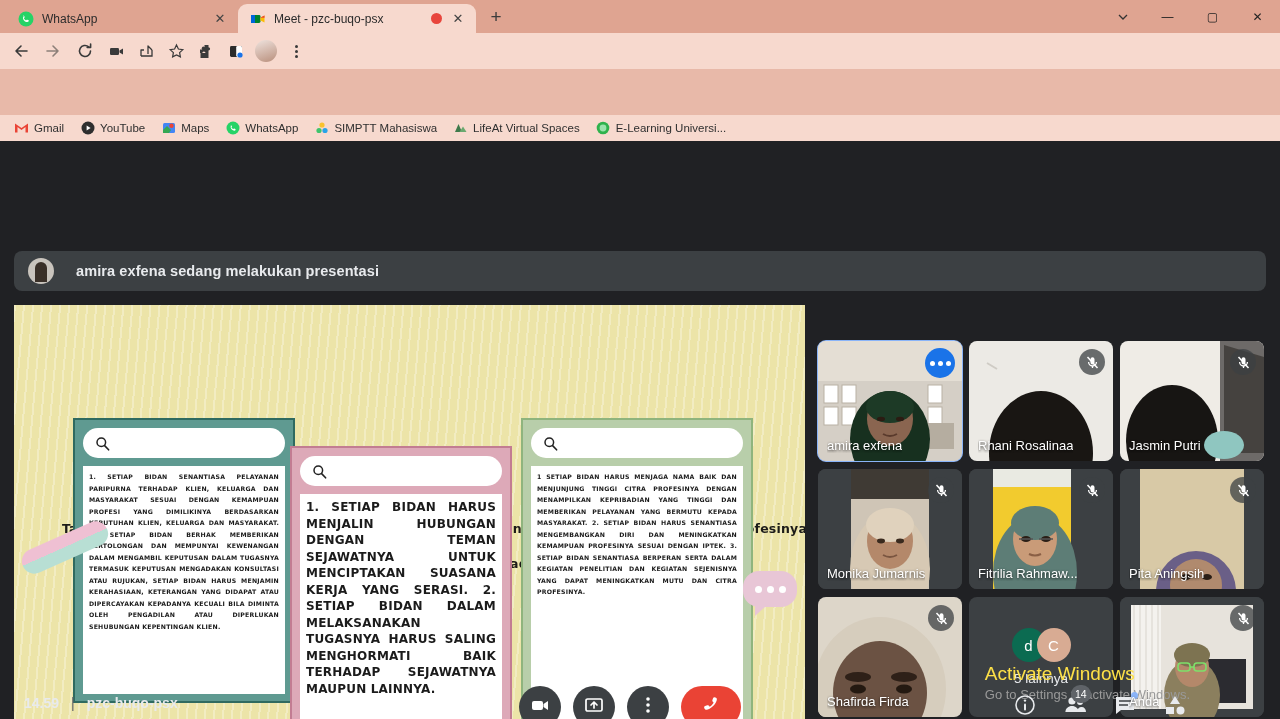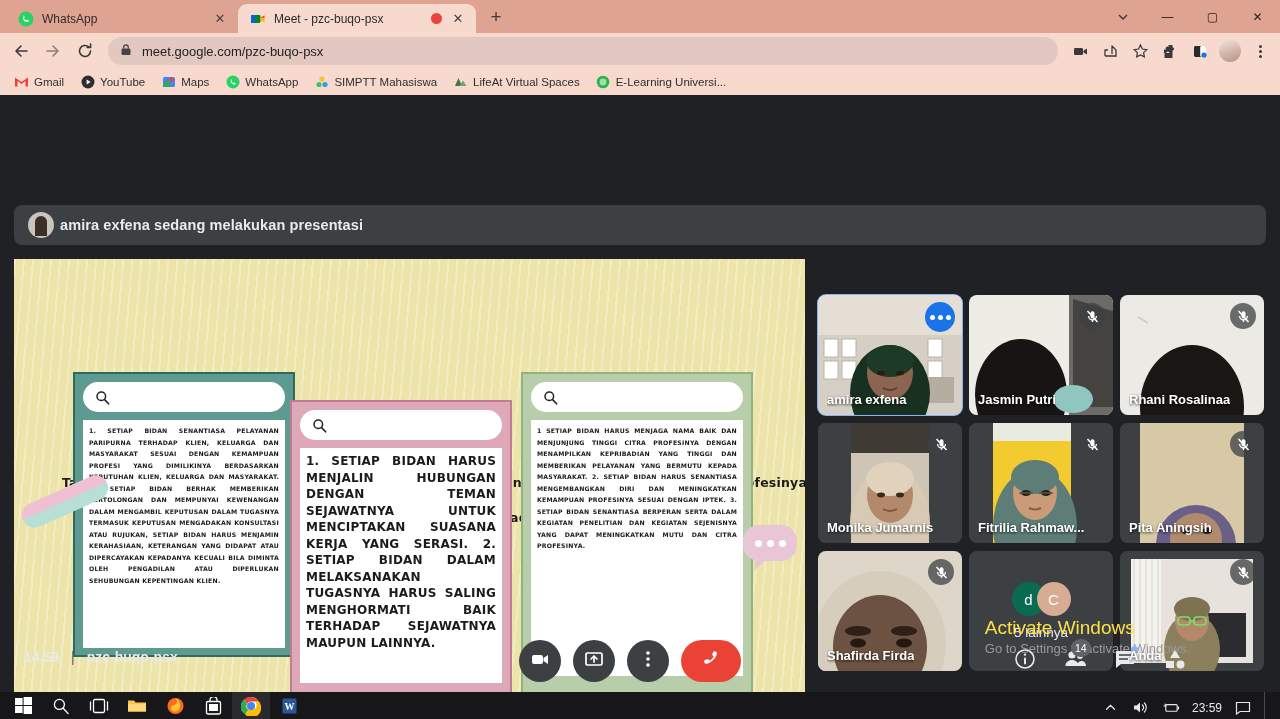--- a/index.html
+++ b/index.html
@@ -61,39 +61,39 @@
     display: flex; align-items: center; gap: 10px; padding: 0 12px;
     margin: 0 6px;
   }
   .omni-url { font-size: 13px; color: #222; }
   .tb-icons { display:flex; align-items:center; gap: 2px; }
   .tb-ic { width: 28px; height: 28px; display:flex; align-items:center; justify-content:center; color:#3a3a3a; }
   .avatar-ic { width: 22px; height: 22px; border-radius: 50%; background: linear-gradient(160deg,#efe3de,#b98f7c); }
 
   .bookmarks {
     height: 26px; background: #f7d9ce; display:flex; align-items:center;
-    gap: 4px; padding: 0 8px;
+    gap: 4px; padding: 0 8px; margin-top: 46px;
   }
   .bm { display:flex; align-items:center; gap:5px; padding: 2px 6px; border-radius: 4px; }
   .bm-label { font-size: 11.5px; color: #2f2f2f; white-space: nowrap; }
   .bm-ic { width: 15px; height: 15px; flex:0 0 15px; display:flex; align-items:center; justify-content:center; font-size:11px; font-weight:bold;}
 
   
   .meet {
     position: relative;
     width: 1280px; height: 597px;
     background: #202124;
     overflow: hidden;
   }
 
   .present-banner {
     position: absolute; left: 14px; top: 110px;
     width: 1252px; height: 40px;
     background: #3c4043; border-radius: 8px;
-    display: flex; align-items: center; gap: 6px; padding: 0 14px;
+    display: flex; align-items: center; gap: 22px; padding: 0 14px;
   }
   .banner-av {
     width: 26px; height: 26px; border-radius: 50%;
     background: #c9c4bd; overflow: hidden; position: relative;
   }
   .banner-av::before {
     content:''; position:absolute; left:7px; top:4px; width:12px; height:20px;
     background: #3a3028; border-radius: 6px 6px 0 0;
   }
   .banner-txt { font-size: 14.5px; color: #e8eaed; font-weight: bold; letter-spacing: .1px; }
@@ -171,21 +171,21 @@
   
   .people { position: absolute; left: 818px; top: 200px; width: 456px; }
   .prow { display: flex; gap: 7px; margin-bottom: 8px; }
   .tile {
     width: 144px; height: 120px; border-radius: 8px;
     background: #3c4043; position: relative; overflow: hidden;
   }
   .tile.speaking { outline: 3px solid #8ab4f8; outline-offset: -2px; }
   .tile-name {
     position: absolute; left: 9px; bottom: 8px;
-    font-size: 13px; color: #fff; font-weight: bold;
+    font-size: 13px; color: #fff; font-weight: normal;
     text-shadow: 0 1px 3px rgba(0,0,0,.8);
     max-width: 128px; white-space: nowrap; overflow: hidden; text-overflow: ellipsis;
     z-index: 4;
   }
   .mic-off {
     position: absolute; right: 8px; top: 8px;
     width: 26px; height: 26px; border-radius: 50%;
     background: rgba(60,64,67,.75);
     display: flex; align-items: center; justify-content: center;
     z-index: 4;
@@ -304,29 +304,20 @@
           <path d="M3 9h11m0 0l-5-5m5 5l-5 5" stroke="#8d8079" stroke-width="1.6" fill="none" stroke-linecap="round"></path>
         </svg>
     </div>
     <div class="navbtn">
       <svg width="18" height="18" viewBox="0 0 18 18">
           <path d="M14.5 9a5.5 5.5 0 1 1-1.8-4.1" stroke="#3a3a3a" stroke-width="1.6" fill="none" stroke-linecap="round"></path>
           <path d="M14.6 2v3.4h-3.4" stroke="#3a3a3a" stroke-width="1.6" fill="none" stroke-linecap="round" stroke-linejoin="round"></path>
         </svg>
     </div>
 
-    <div class="omnibox">
-      <span>
-        <svg width="12" height="13" viewBox="0 0 12 13">
-            <rect x="1.5" y="5.5" width="9" height="6.5" rx="1.2" fill="#444"></rect>
-            <path d="M3.8 5.5V4a2.2 2.2 0 0 1 4.4 0v1.5" stroke="#444" stroke-width="1.3" fill="none"></path>
-          </svg>
-      </span>
-      <span class="omni-url">meet.google.com/pzc-buqo-psx</span>
-    </div>
 
     <div class="tb-icons">
       <div class="tb-ic">
         <svg width="17" height="17" viewBox="0 0 17 17">
             <rect x="2" y="5" width="9" height="7" rx="1.2" fill="#3a3a3a"></rect>
             <path d="M11.5 7.5l3.5-2v6l-3.5-2z" fill="#3a3a3a"></path>
           </svg>
       </div>
       <div class="tb-ic">
         <svg width="17" height="17" viewBox="0 0 17 17">
@@ -519,52 +510,52 @@
         <div class="opts">
             <i></i>
             <i></i>
             <i></i>
           </div>
         <div class="tile-name">amira exfena</div>
       </div>
 
       <div class="tile">
         <svg class="vid" viewBox="0 0 144 120" preserveAspectRatio="none">
+          <rect width="144" height="120" fill="#eceae5"></rect>
+          <path d="M18 22l10 6" stroke="#cfccc5" stroke-width="2"></path>
+          <ellipse cx="72" cy="112" rx="52" ry="62" fill="#191613"></ellipse>
+        </svg>
+        <div class="mic-off">
+          <svg width="15" height="15" viewBox="0 0 15 15">
+              <path d="M7.5 2.2a2 2 0 0 1 2 2v3.3a2 2 0 0 1-4 0V4.2a2 2 0 0 1 2-2z" fill="#fff"></path>
+              <path d="M3.6 7.1a3.9 3.9 0 0 0 7.8 0" stroke="#fff" stroke-width="1.3" fill="none"></path>
+              <path d="M7.5 11v2" stroke="#fff" stroke-width="1.3"></path>
+              <path d="M2.5 2l10 11" stroke="#fff" stroke-width="1.5"></path>
+            </svg>
+        </div>
+        <div class="tile-name">Rhani Rosalinaa</div>
+      </div>
+
+      <div class="tile">
+        <svg class="vid" viewBox="0 0 144 120" preserveAspectRatio="none">
           <rect width="144" height="120" fill="#efece6"></rect>
           <path d="M100 0h44v120h-44z" fill="#6d6a68"></path>
           <path d="M104 4l40 12v96h-40z" fill="#45423f"></path>
           <ellipse cx="52" cy="100" rx="46" ry="56" fill="#171513"></ellipse>
           <ellipse cx="104" cy="104" rx="20" ry="14" fill="#8fc6c0"></ellipse>
         </svg>
         <div class="mic-off">
           <svg width="15" height="15" viewBox="0 0 15 15">
               <path d="M7.5 2.2a2 2 0 0 1 2 2v3.3a2 2 0 0 1-4 0V4.2a2 2 0 0 1 2-2z" fill="#fff"></path>
               <path d="M3.6 7.1a3.9 3.9 0 0 0 7.8 0" stroke="#fff" stroke-width="1.3" fill="none"></path>
               <path d="M7.5 11v2" stroke="#fff" stroke-width="1.3"></path>
               <path d="M2.5 2l10 11" stroke="#fff" stroke-width="1.5"></path>
             </svg>
         </div>
         <div class="tile-name">Jasmin Putri</div>
-      </div>
-
-      <div class="tile">
-        <svg class="vid" viewBox="0 0 144 120" preserveAspectRatio="none">
-          <rect width="144" height="120" fill="#eceae5"></rect>
-          <path d="M18 22l10 6" stroke="#cfccc5" stroke-width="2"></path>
-          <ellipse cx="72" cy="112" rx="52" ry="62" fill="#191613"></ellipse>
-        </svg>
-        <div class="mic-off">
-          <svg width="15" height="15" viewBox="0 0 15 15">
-              <path d="M7.5 2.2a2 2 0 0 1 2 2v3.3a2 2 0 0 1-4 0V4.2a2 2 0 0 1 2-2z" fill="#fff"></path>
-              <path d="M3.6 7.1a3.9 3.9 0 0 0 7.8 0" stroke="#fff" stroke-width="1.3" fill="none"></path>
-              <path d="M7.5 11v2" stroke="#fff" stroke-width="1.3"></path>
-              <path d="M2.5 2l10 11" stroke="#fff" stroke-width="1.5"></path>
-            </svg>
-        </div>
-        <div class="tile-name">Rhani Rosalinaa</div>
       </div>
     </div>
 
     <div class="prow">
       <div class="tile">
         <svg class="vid" viewBox="0 0 144 120" preserveAspectRatio="none">
           <rect width="144" height="120" fill="#3c4043"></rect>
           <rect x="33" y="0" width="78" height="120" fill="#cfc5b6"></rect>
           <rect x="33" y="0" width="78" height="30" fill="#3f3a34"></rect>
           <ellipse cx="72" cy="100" rx="40" ry="56" fill="#d7c9b4"></ellipse>

